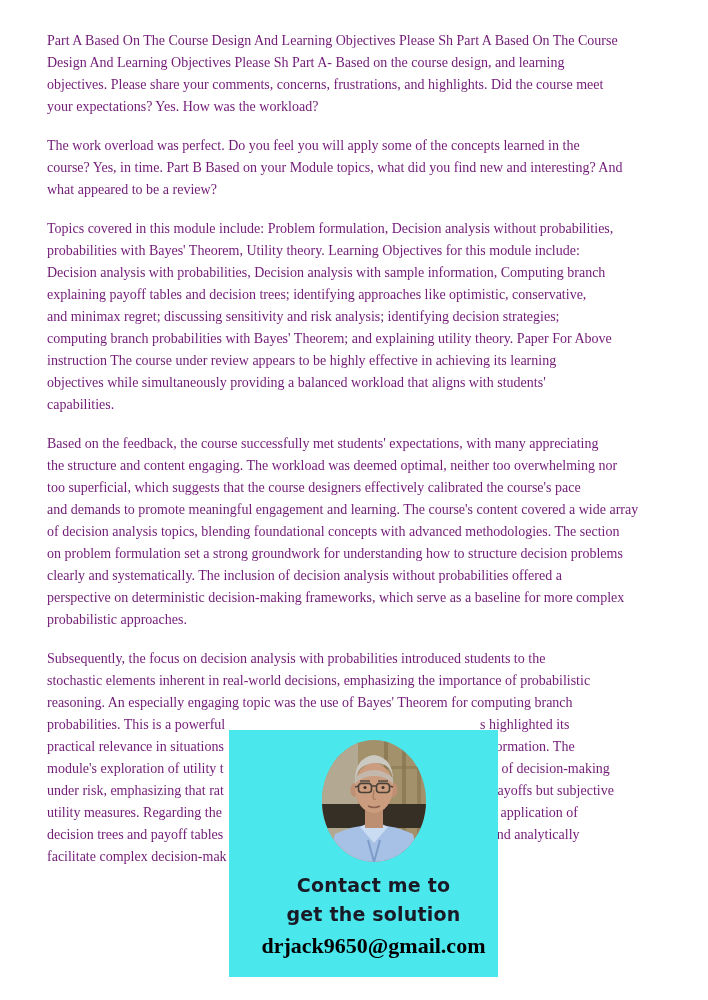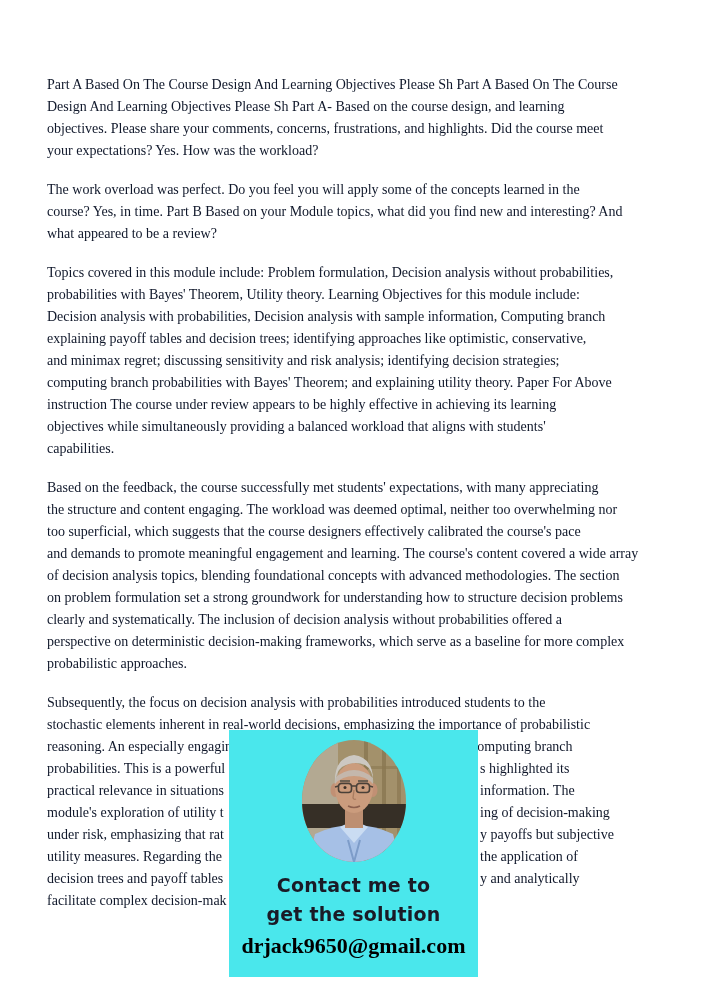--- a/index.html
+++ b/index.html
@@ -2,28 +2,28 @@
 <html><head>
 <meta charset="utf-8">
 <style>
   html,body{margin:0;padding:0;}
   body{
     width:708px;height:1000px;background:#ffffff;position:relative;overflow:hidden;
     font-family:"Liberation Serif","DejaVu Serif",serif;
   }
   .text-column{
     position:absolute;left:47px;top:30px;width:640px;
-    font-size:14px;line-height:22px;color:#0f172a;margin-top:44px;
+    font-size:14px;line-height:22px;color:#701a75;
   }
   .paragraph{margin:0 0 17px 0;}
   .line{position:relative;height:22px;white-space:nowrap;}
   .right-frag{position:absolute;left:433px;top:0;text-align:right;}
   .promo-overlay{
     position:absolute;left:229px;top:730px;width:249px;height:247px;
-    display:flex;flex-direction:column;align-items:center;z-index:5;
+    display:flex;flex-direction:column;align-items:center;z-index:5;padding-left:20px;
   }
   .portrait{margin-top:10px;width:104px;height:122px;}
   .portrait svg{display:block;width:104px;height:122px;}
   .headline{
     margin-top:9px;text-align:center;
     font-family:"DejaVu Sans",sans-serif;font-weight:700;
     font-size:19px;line-height:29px;letter-spacing:0.2px;
   }
   .email-line{
     margin-top:4px;

